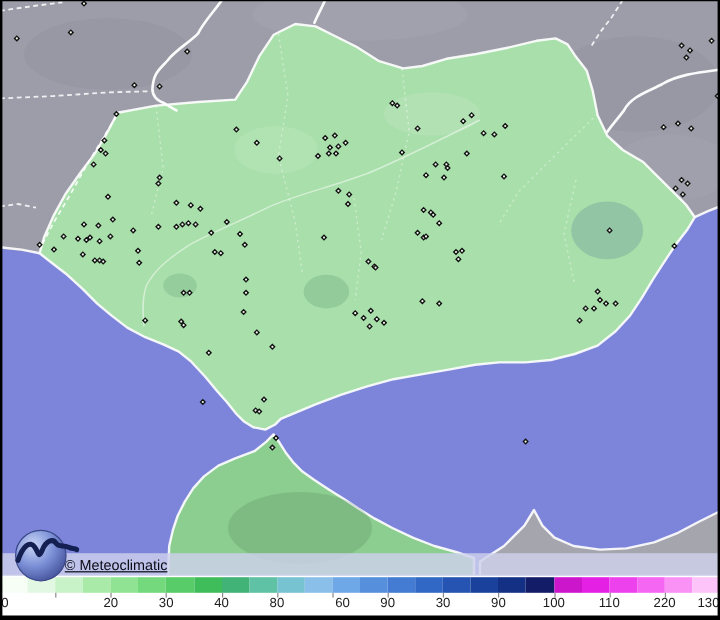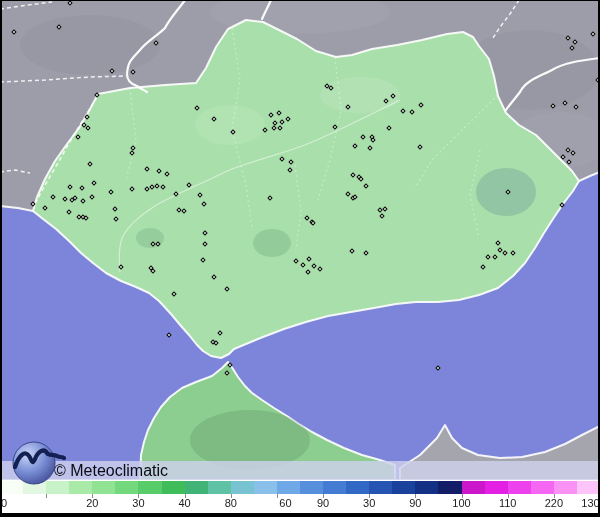--- a/index.html
+++ b/index.html
@@ -8,21 +8,21 @@
     background:#ffffff;font-family:"Liberation Sans",sans-serif;
   }
   .map-wrap{position:absolute;left:0;top:0;width:600px;height:481px;}
   .map-wrap svg{display:block;}
   
   .footer-bar{
     position:absolute;left:0;top:461px;width:600px;height:19px;
     background:rgba(206,209,236,0.82);
     display:flex;align-items:center;justify-content:space-between;
     box-sizing:border-box;padding:0 5px 0 54px;
-    font-size:16px;color:#0a0a14;z-index:6;
+    font-size:12px;color:#0a0a14;z-index:6;text-decoration:underline;
   }
   .footer-right{display:flex;gap:9px;white-space:nowrap;}
   
   .logo{position:absolute;left:8px;top:438px;z-index:8;}
   
   .scale-area{position:absolute;left:0;top:479px;width:600px;height:38px;background:#fff;z-index:5;}
   .colorband{position:absolute;left:0;top:2px;width:600px;height:13px;display:flex;}
   .colorband div{flex:1 1 auto;height:13px;}
   .tickrow{position:absolute;left:0;top:15px;width:600px;height:20px;}
   .tickmark{position:absolute;top:0;width:1px;height:4px;background:#8a8a8a;}

